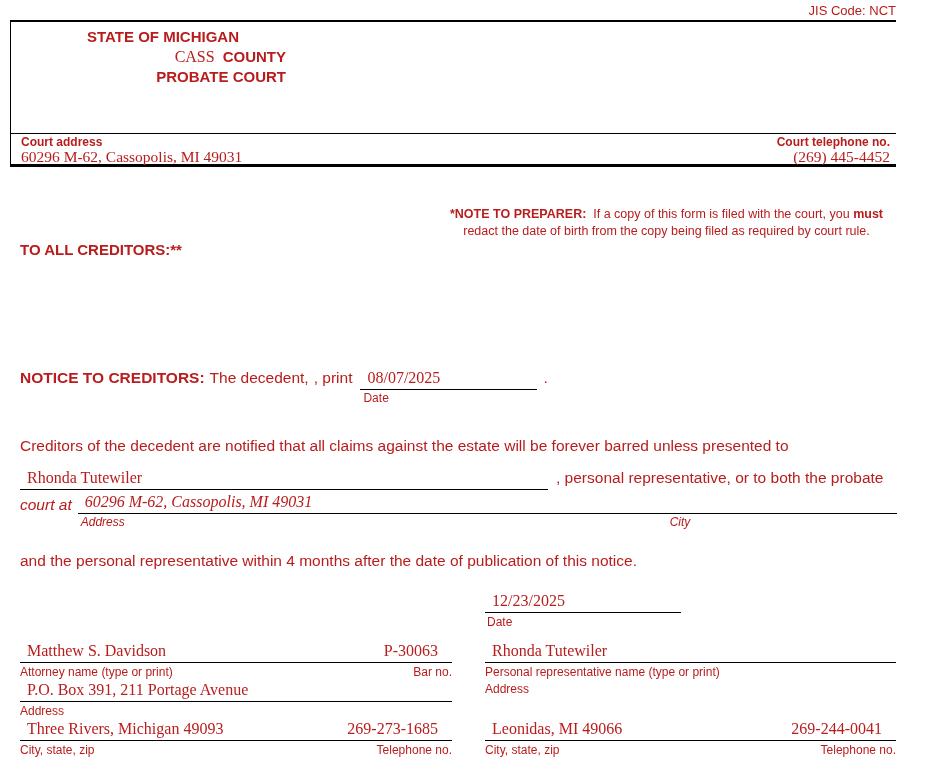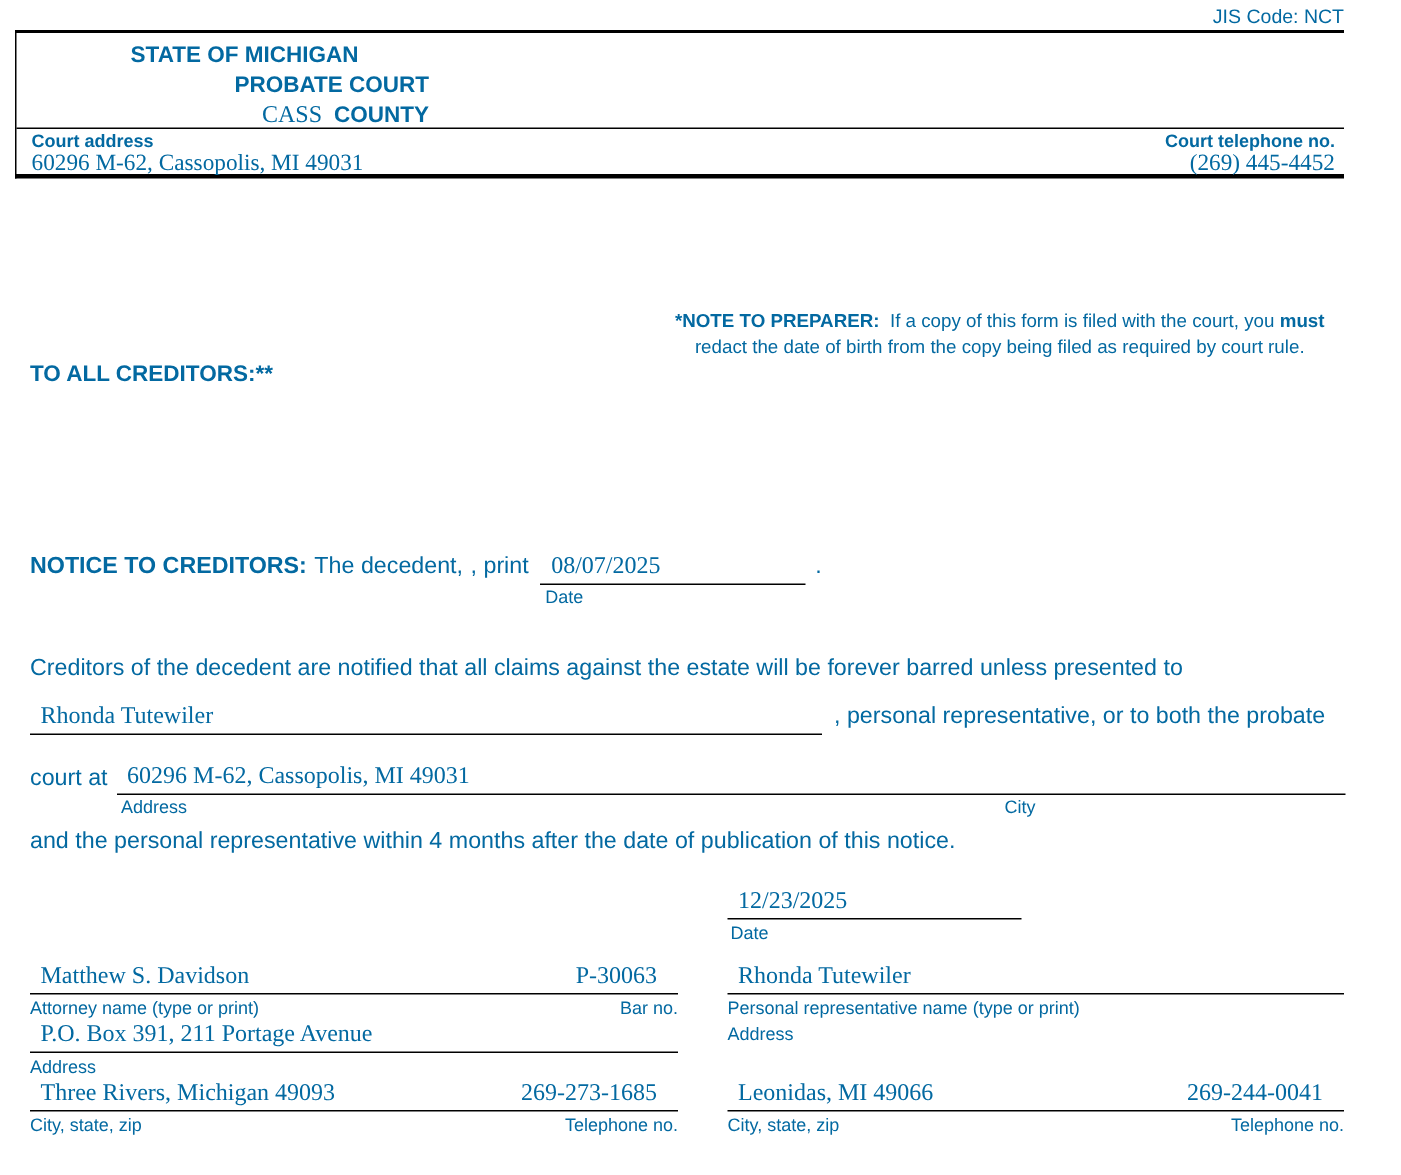--- a/index.html
+++ b/index.html
@@ -1,34 +1,34 @@
 <!DOCTYPE html>
 <html><head>
 <meta charset="utf-8">
 <style>
   * { margin:0; padding:0; box-sizing:border-box; }
   html,body { background:#fff; }
   .page {
     position:relative; width:934px; height:783px; background:#ffffff;
-    color:#0369a1; font-family:"Liberation Sans", sans-serif; font-size:15px;
+    color:#b91c1c; font-family:"Liberation Sans", sans-serif; font-size:15px;
     overflow:hidden;
   }
   .bold { font-weight:bold; }
   .serif { font-family:"Liberation Serif", serif; }
   .sublabel { font-size:12px; line-height:14px; white-space:nowrap; }
 
   
   .jis-code { position:absolute; top:3px; right:38px; font-size:13px; }
 
   
   .header-box {
     position:absolute; top:20px; left:10px; width:886px;
     border-top:2.5px solid #000; border-left:1.2px solid #000; border-bottom:3px solid #000;
   }
-  .header-cells { display:flex; height:64px; border-bottom:1.5px solid #000; }
+  .header-cells { display:flex; height:112px; border-bottom:1.5px solid #000; }
   .cell-court { width:280px; padding-top:5px; }
   .hc-line { text-align:right; font-size:15px; line-height:20px; }
   .hc-state { padding-right:52px; }
   .hc-probate { padding-right:5px; }
   .hc-county { padding-right:5px; }
   .county-value { font-size:16px; }
   .hc-county .bold { margin-left:8px; }
   .cell-title { width:335px; border-left:1.5px solid #000; border-right:1.5px solid #000;
     text-align:center; padding-top:21px; }
   .cell-title .t1 { font-size:15px; font-weight:bold; }
@@ -69,21 +69,21 @@
   .died-label { margin-left:5px; white-space:nowrap; }
   .died-fill { width:177px; margin-left:8px; }
   .end-period { margin-left:6px; }
 
   .claims-text { position:absolute; top:437px; left:20px; width:885px; font-size:15.5px; }
 
   .rep-row { position:absolute; top:468px; left:20px; width:878px; display:flex; align-items:baseline; font-size:15.5px; }
   .rep-fill { width:528px; }
   .rep-suffix { margin-left:8px; white-space:nowrap; }
 
-  .court-at-row { position:absolute; top:508px; left:20px; width:877px; display:flex; align-items:center; font-size:15.5px; }
+  .court-at-row { position:absolute; top:492px; left:20px; width:877px; display:flex; align-items:flex-end; font-size:15.5px;font-style:italic; }
   .courtat-fill { flex:1; margin-left:6px; }
   .city-sub { left:592px; }
 
   .months-text { position:absolute; top:552px; left:20px; width:885px; font-size:15.5px; }
 
   
   .sig-date { position:absolute; top:591px; left:485px; width:196px; }
   .sig-date .sublabel { margin-top:2px; padding-left:2px; }
 
   .sigblock { position:absolute; }
@@ -100,24 +100,24 @@
 <body>
 
 <div class="page">
 
   <div class="jis-code">JIS Code: NCT</div>
 
   <div class="header-box">
     <div class="header-cells">
       <div class="cell-court">
         <div class="hc-line hc-state bold">STATE OF MICHIGAN</div>
-        <div class="hc-line hc-probate bold">PROBATE COURT</div>
         <div class="hc-line hc-county">
           <span class="serif county-value">CASS</span><span class="bold">COUNTY</span>
         </div>
+        <div class="hc-line hc-probate bold">PROBATE COURT</div>
       </div>
     </div>
     <div class="address-row">
       <div class="addr-left">
         <div class="sublabel">Court address</div>
         <div class="addr-value">60296 M-62, Cassopolis, MI 49031</div>
       </div>
       <div class="addr-right">
         <div class="sublabel">Court telephone no.</div>
         <div class="addr-value">(269) 445-4452</div>

